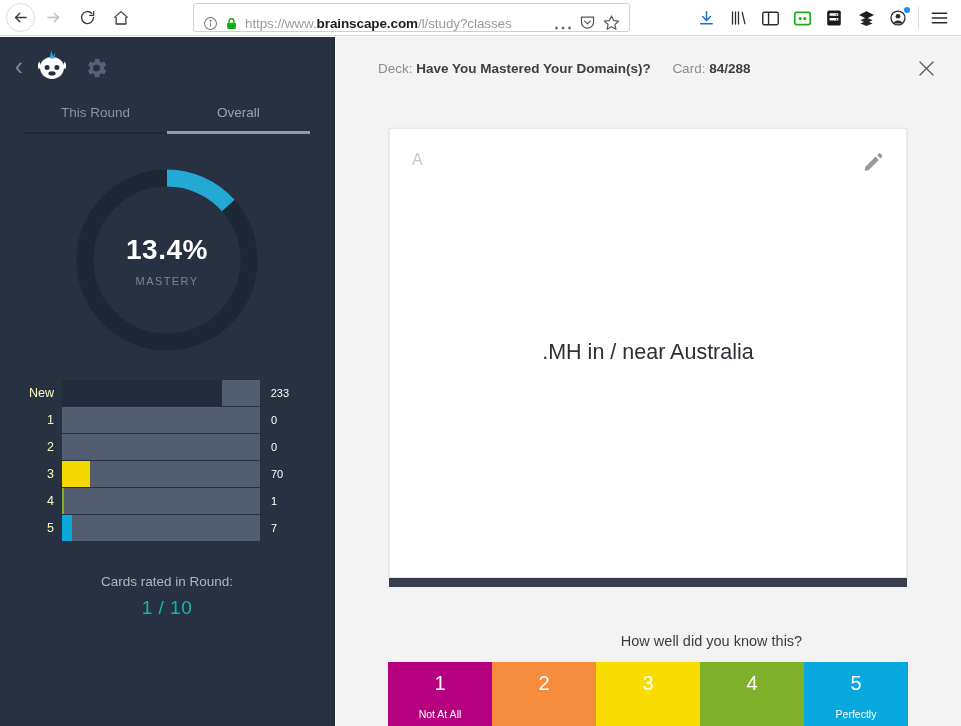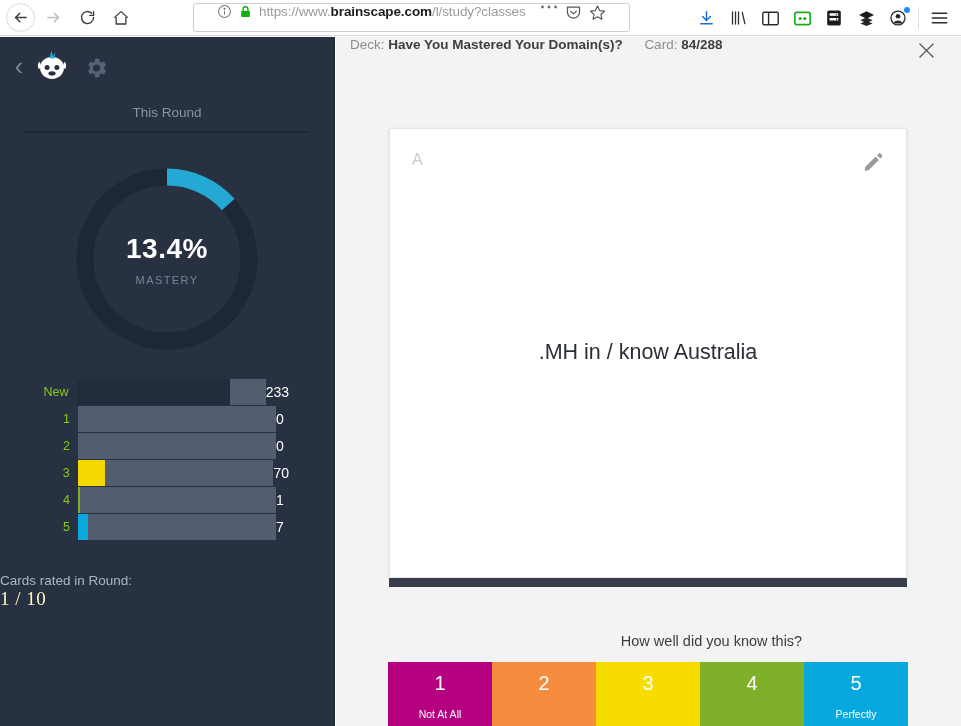--- a/index.html
+++ b/index.html
@@ -26,22 +26,22 @@
     color: #3a3a3a;
   }
   .nav-btn.disabled { color: #bdbdbd; }
   .nav-btn.circled { border: 1px solid #dadada; border-radius: 50%; width: 29px; height: 29px; }
 
   .urlbar {
     position: absolute; left: 193px; top: 3px;
     width: 437px; height: 29px;
     border: 1px solid #cfcfcf; border-radius: 3px;
     background: #fff;
-    display: flex; align-items: flex-start;
-    padding: 0 23px;
+    display: flex; align-items: flex-end;
+    padding: 0 9px;
     gap: 7px;
   }
   .url-text {
     flex: 1;
     font-size: 13.5px; color: #9b9b9b;
     white-space: nowrap; overflow: hidden;
     letter-spacing: -0.1px;
   }
   .url-text b { color: #1d1d1d; font-weight: 700; }
   .url-text .scheme { color: #9b9b9b; }
@@ -120,47 +120,48 @@
 
   
   .cr-title {
     text-align: center; font-size: 14.5px; color: #b9c0cc;
     margin-top: 32px; letter-spacing: 0.2px;
   }
   .cr-list { margin-top: 22px; padding: 0 45px 0 22px; }
   .cr-row { display: flex; align-items: center; height: 26px; margin-bottom: 1px; }
   .cr-label {
     width: 40px; text-align: right; padding-right: 8px;
-    font-size: 12.5px; color: #84cc16; margin-left: 16px;
+    font-size: 12.5px; color: #fef9c3;
   }
   .cr-track {
     width: 198px; height: 26px;
     background: #525d70;
     position: relative; overflow: hidden;
   }
   .cr-fill { position: absolute; left: 0; top: 0; height: 100%; }
   .cr-value {
-    font-size: 14px; color: #ffffff; font-weight: 400;
+    padding-left: 11px;
+    font-size: 11px; color: #ffffff; font-weight: 400;
   }
 
   .cards-rated {
-    margin-top: 33px;
+    text-align: center; margin-top: 33px;
   }
   .cr-caption { font-size: 13.5px; color: #aeb6c3; }
-  .cr-count { font-size: 19px; color: #fef9c3; letter-spacing: 0.5px; font-family: Liberation Serif, serif; }
+  .cr-count { font-size: 19px; color: #14b8a6; margin-top: 8px; letter-spacing: 0.5px; }
 
   
   .main {
     position: absolute; top: 37px; left: 336px;
     width: 625px; height: 689px;
     background: #f3f3f3;
   }
   .main-header {
-    height: 63px; display: flex; 
-    padding: 0 22px 0 14px;
+    height: 63px; display: flex; align-items: center;
+    padding: 0 22px 0 42px;
   }
   .deck-info { flex: 1; font-size: 13.5px; color: #8d8d8d; }
   .deck-info b { color: #3e3e3e; font-weight: bold; }
   .deck-info .spacer { display: inline-block; width: 14px; }
   .close-x {
     width: 26px; height: 26px; color: #5a5a5a;
     display: flex; align-items: center; justify-content: center;
   }
 
   .card {
@@ -358,20 +359,21 @@
     </div>
     <div class="sb-gear">
       <svg width="26" height="26" viewBox="0 0 24 24" fill="currentColor">
         <path d="M19.4 13a7.8 7.8 0 0 0 0-2l2-1.6-1.9-3.3-2.5 1a7.6 7.6 0 0 0-1.7-1L15 3.4h-3.8l-.3 2.7c-.6.2-1.2.6-1.7 1l-2.5-1-1.9 3.3L6.6 11a7.8 7.8 0 0 0 0 2l-2 1.6 1.9 3.3 2.5-1c.5.4 1.1.8 1.7 1l.3 2.7H15l.3-2.7c.6-.2 1.2-.6 1.7-1l2.5 1 1.9-3.3zM12.5 15.3a3.3 3.3 0 1 1 0-6.6 3.3 3.3 0 0 1 0 6.6z"></path>
       </svg>
     </div>
   </div>
 
   <div class="tabs">
     <div class="tab">This Round</div>
+    <div class="tab active">Overall</div>
   </div>
 
   <div class="donut-wrap">
     <svg width="196" height="196" viewBox="0 0 196 196">
       <circle cx="98" cy="98" r="82" fill="none" stroke="#1e2735" stroke-width="17"></circle>
       <circle id="donut-arc" cx="98" cy="98" r="82" fill="none" stroke="#23a9d4" stroke-width="17" stroke-dasharray="69.03964015528929 515.221195188726" transform="rotate(-90 98 98)"></circle>
     </svg>
     <div class="donut-center">
       <div class="donut-pct">13.4%</div>
       <div class="donut-label">MASTERY</div>
@@ -450,21 +452,21 @@
 
   <div class="card">
     <div class="card-side">A</div>
     <div class="card-edit">
       <svg width="22" height="22" viewBox="0 0 24 24" fill="currentColor">
         <path d="M3.5 17.4 14.8 6.1l3.6 3.6L7.1 21 3 21.5z"></path>
         <path d="M16.4 4.5 18 2.9a1.7 1.7 0 0 1 2.4 0l1.2 1.2a1.7 1.7 0 0 1 0 2.4l-1.6 1.6z"></path>
       </svg>
     </div>
     <div class="card-body">
-      <div class="card-text">.MH in / know Australia</div>
+      <div class="card-text">.MH in / near Australia</div>
     </div>
   </div>
   <div class="card-base"></div>
 
   <div class="howwell">How well did you know this?</div>
 
   <div class="ratings" id="ratings">
       <div class="rating-btn" style="background: rgb(181, 0, 127);">
         <div class="rating-num">1</div>
         <div class="rating-cap">Not At All</div>

